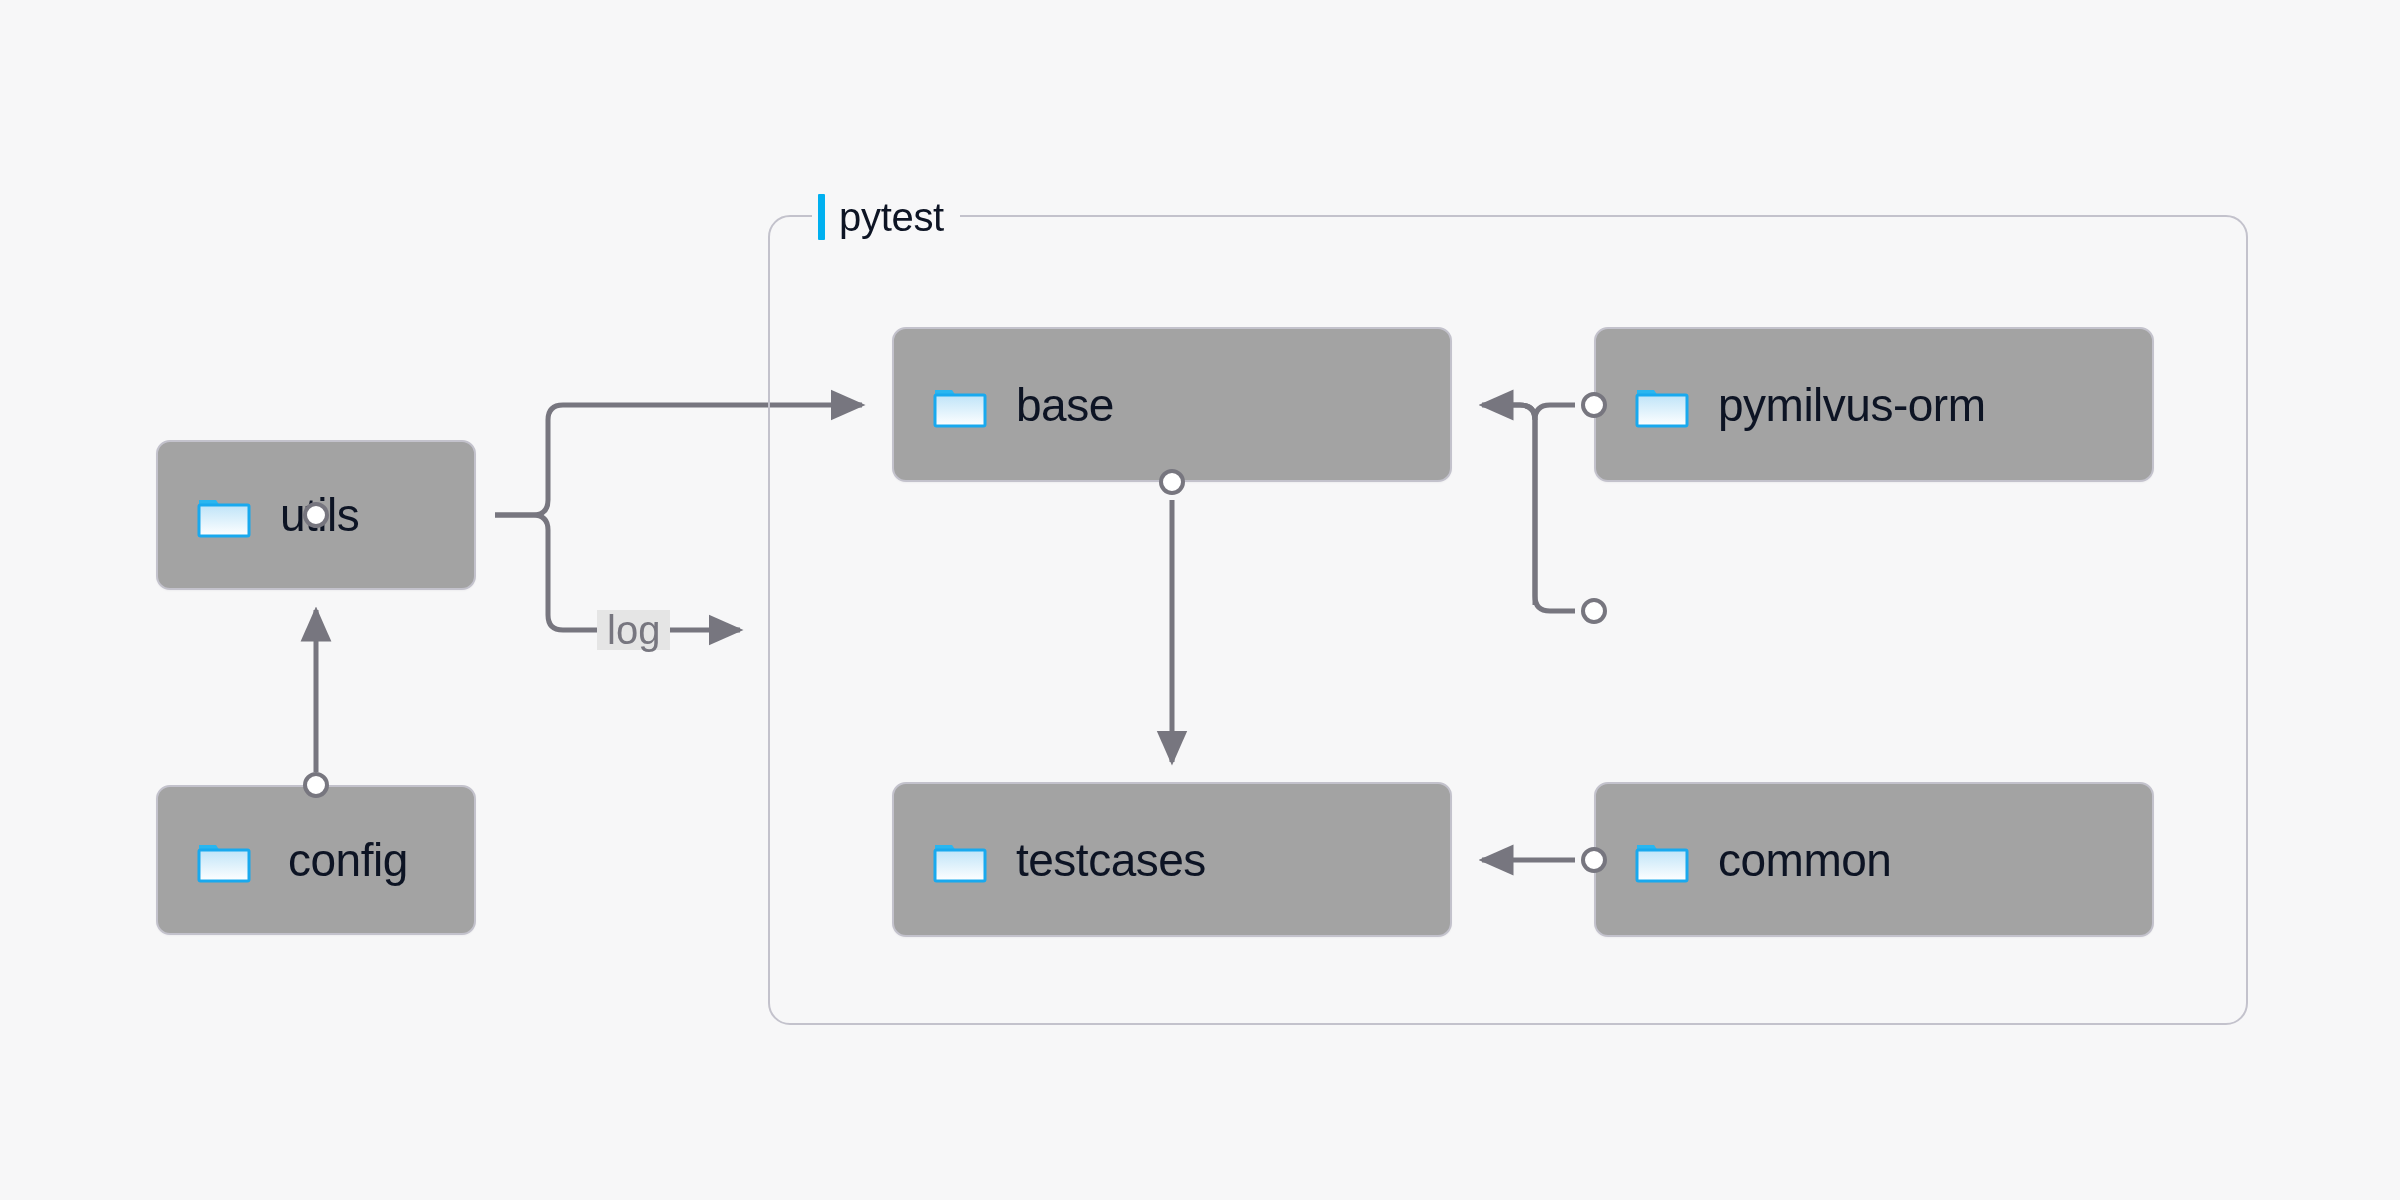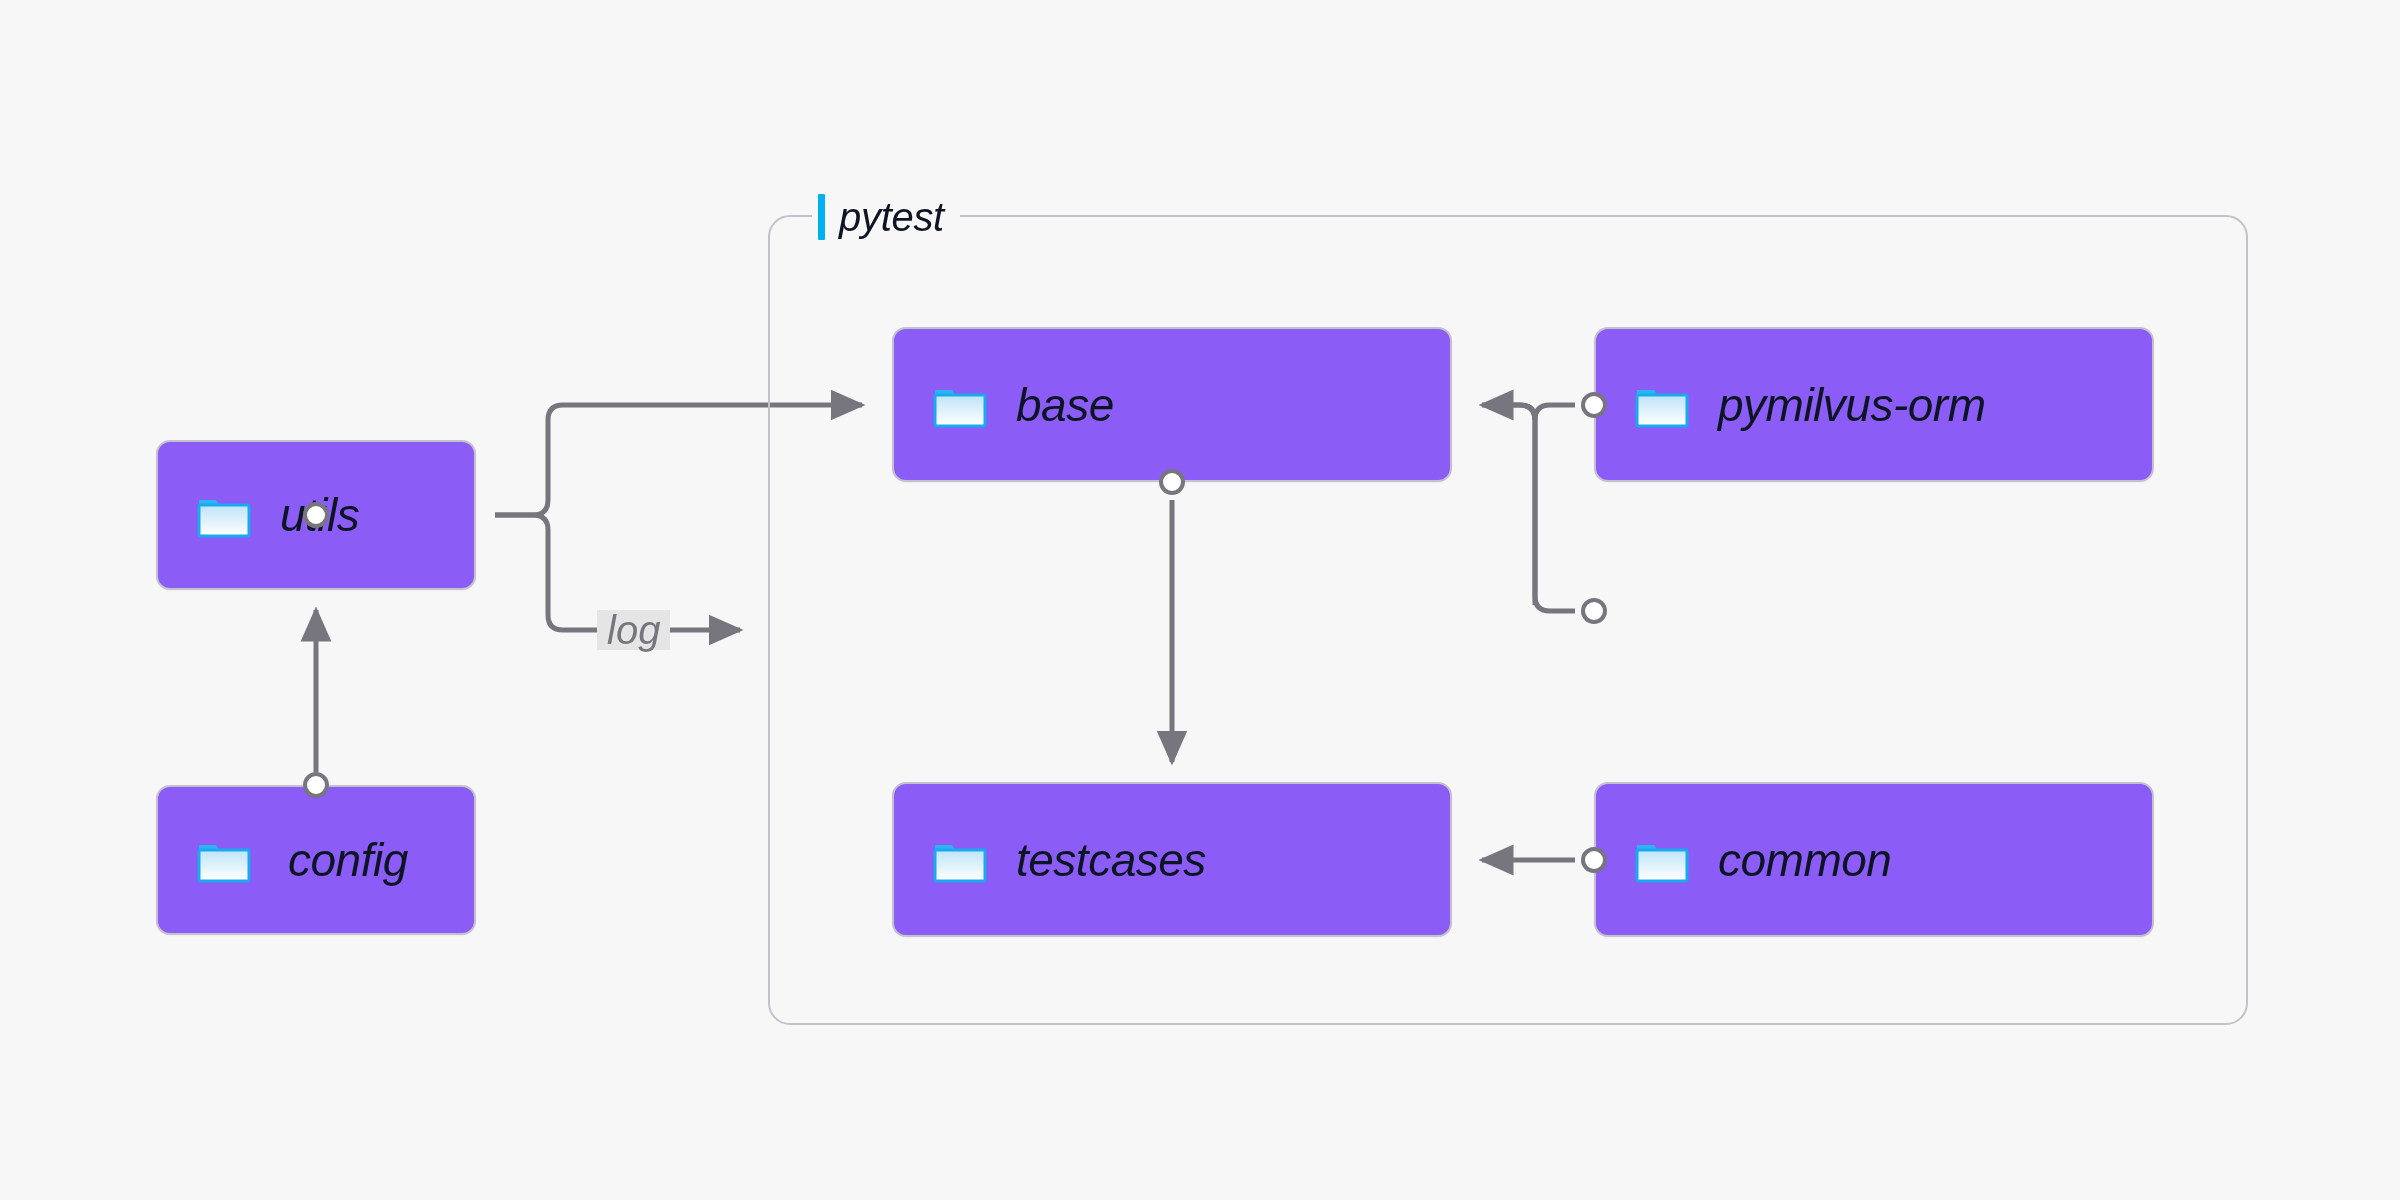--- a/index.html
+++ b/index.html
@@ -15,21 +15,20 @@
     overflow: hidden;
     position: relative;
   }
 
   #canvas {
     position: absolute;
     left: 0;
     top: 0;
     width: 2212px;
     height: 1200px;
-    font-style: italic;
   }
 
   
   #edge-layer {
     position: absolute;
     left: 0;
     top: 0;
     width: 2400px;
     height: 1200px;
     z-index: 1;
@@ -65,21 +64,21 @@
     font-size: 40px;
     color: #0d1424;
     letter-spacing: -0.3px;
     white-space: nowrap;
     line-height: 1;
   }
 
   
   .node {
     position: absolute;
-    background: #8b5cf6;
+    background: #a3a3a3;
     border: 2px solid #c3c2cc;
     border-radius: 14px;
     box-sizing: border-box;
     display: flex;
     align-items: center;
     padding-left: 38px;
     gap: 28px;
     z-index: 3;
     box-shadow: 0 1px 2px rgba(20,20,40,0.04);
   }

